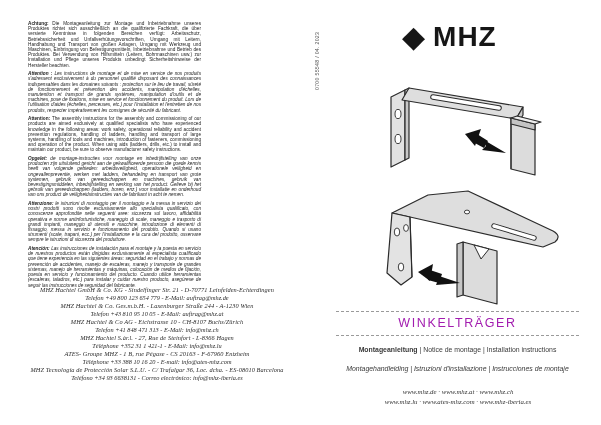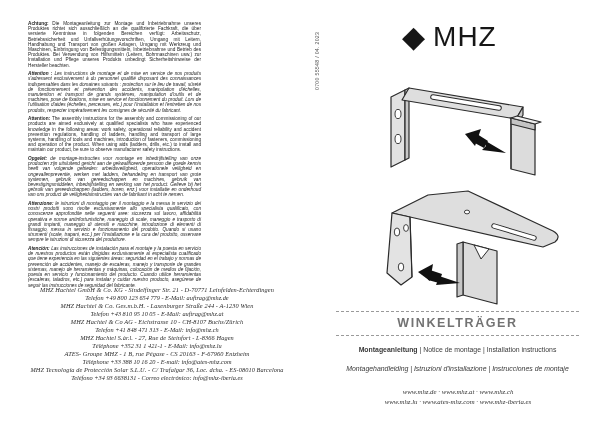--- a/index.html
+++ b/index.html
@@ -34,36 +34,36 @@
   }
 
   
   .logo{
     position:absolute;left:402px;top:24px;
     display:flex;align-items:center;gap:8px;
     color:#161616;
   }
   .logo .diamond{font-size:30px;line-height:26px;}
   .logo .brand{
-    font-size:28px;font-weight:400;letter-spacing:1px;line-height:26px;
+    font-size:28px;font-weight:700;letter-spacing:1px;line-height:26px;
   }
 
   
   .draw-top{position:absolute;left:380px;top:74px;}
   .draw-bottom{position:absolute;left:370px;top:182px;}
 
   
   .title-block{
     position:absolute;left:336px;top:311px;width:243px;
     text-align:center;
   }
   .rule{border:0;border-top:1px dashed #9a9a9a;margin:0;}
   .product-title{
-    font-size:12.5px;letter-spacing:1.6px;color:#737373;
-    margin:4px 0 5px 0;font-weight:700;
+    font-size:12.5px;letter-spacing:1.6px;color:#a21caf;
+    margin:4px 0 5px 0;font-weight:400;
   }
   .subtitle{font-size:6.9px;color:#3a3a3a;margin-top:9px;line-height:9.6px;}
   .subtitle .lead{font-weight:bold;}
   .subtitle-2{font-style:italic;}
 
   
   .addresses{
     position:absolute;left:16px;top:286px;width:282px;
     text-align:center;
     font-family:"Liberation Serif",serif;font-style:italic;

